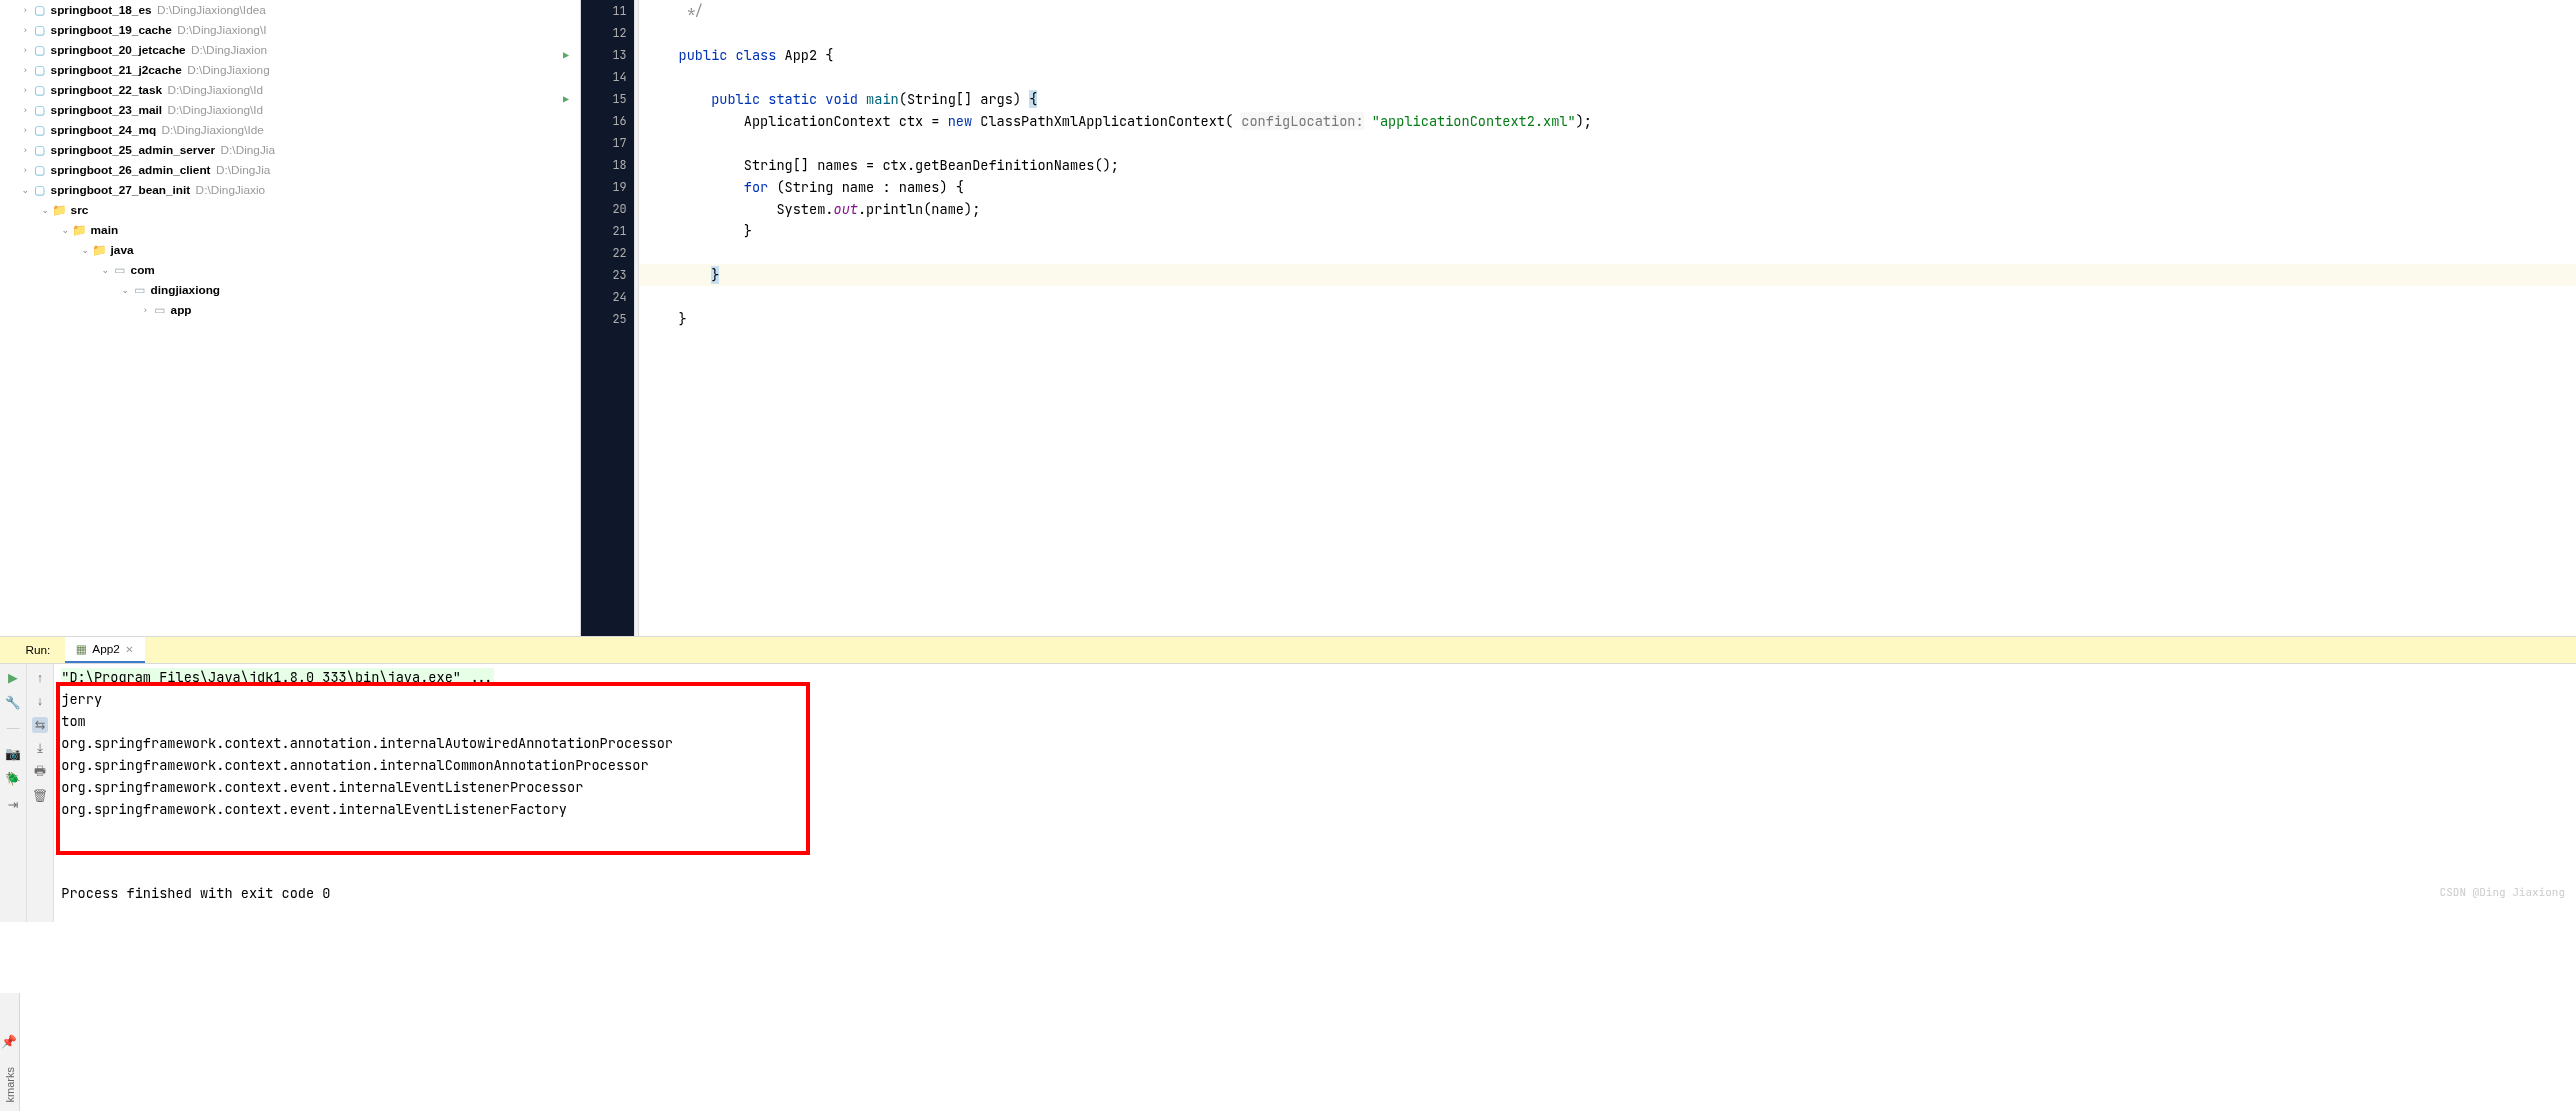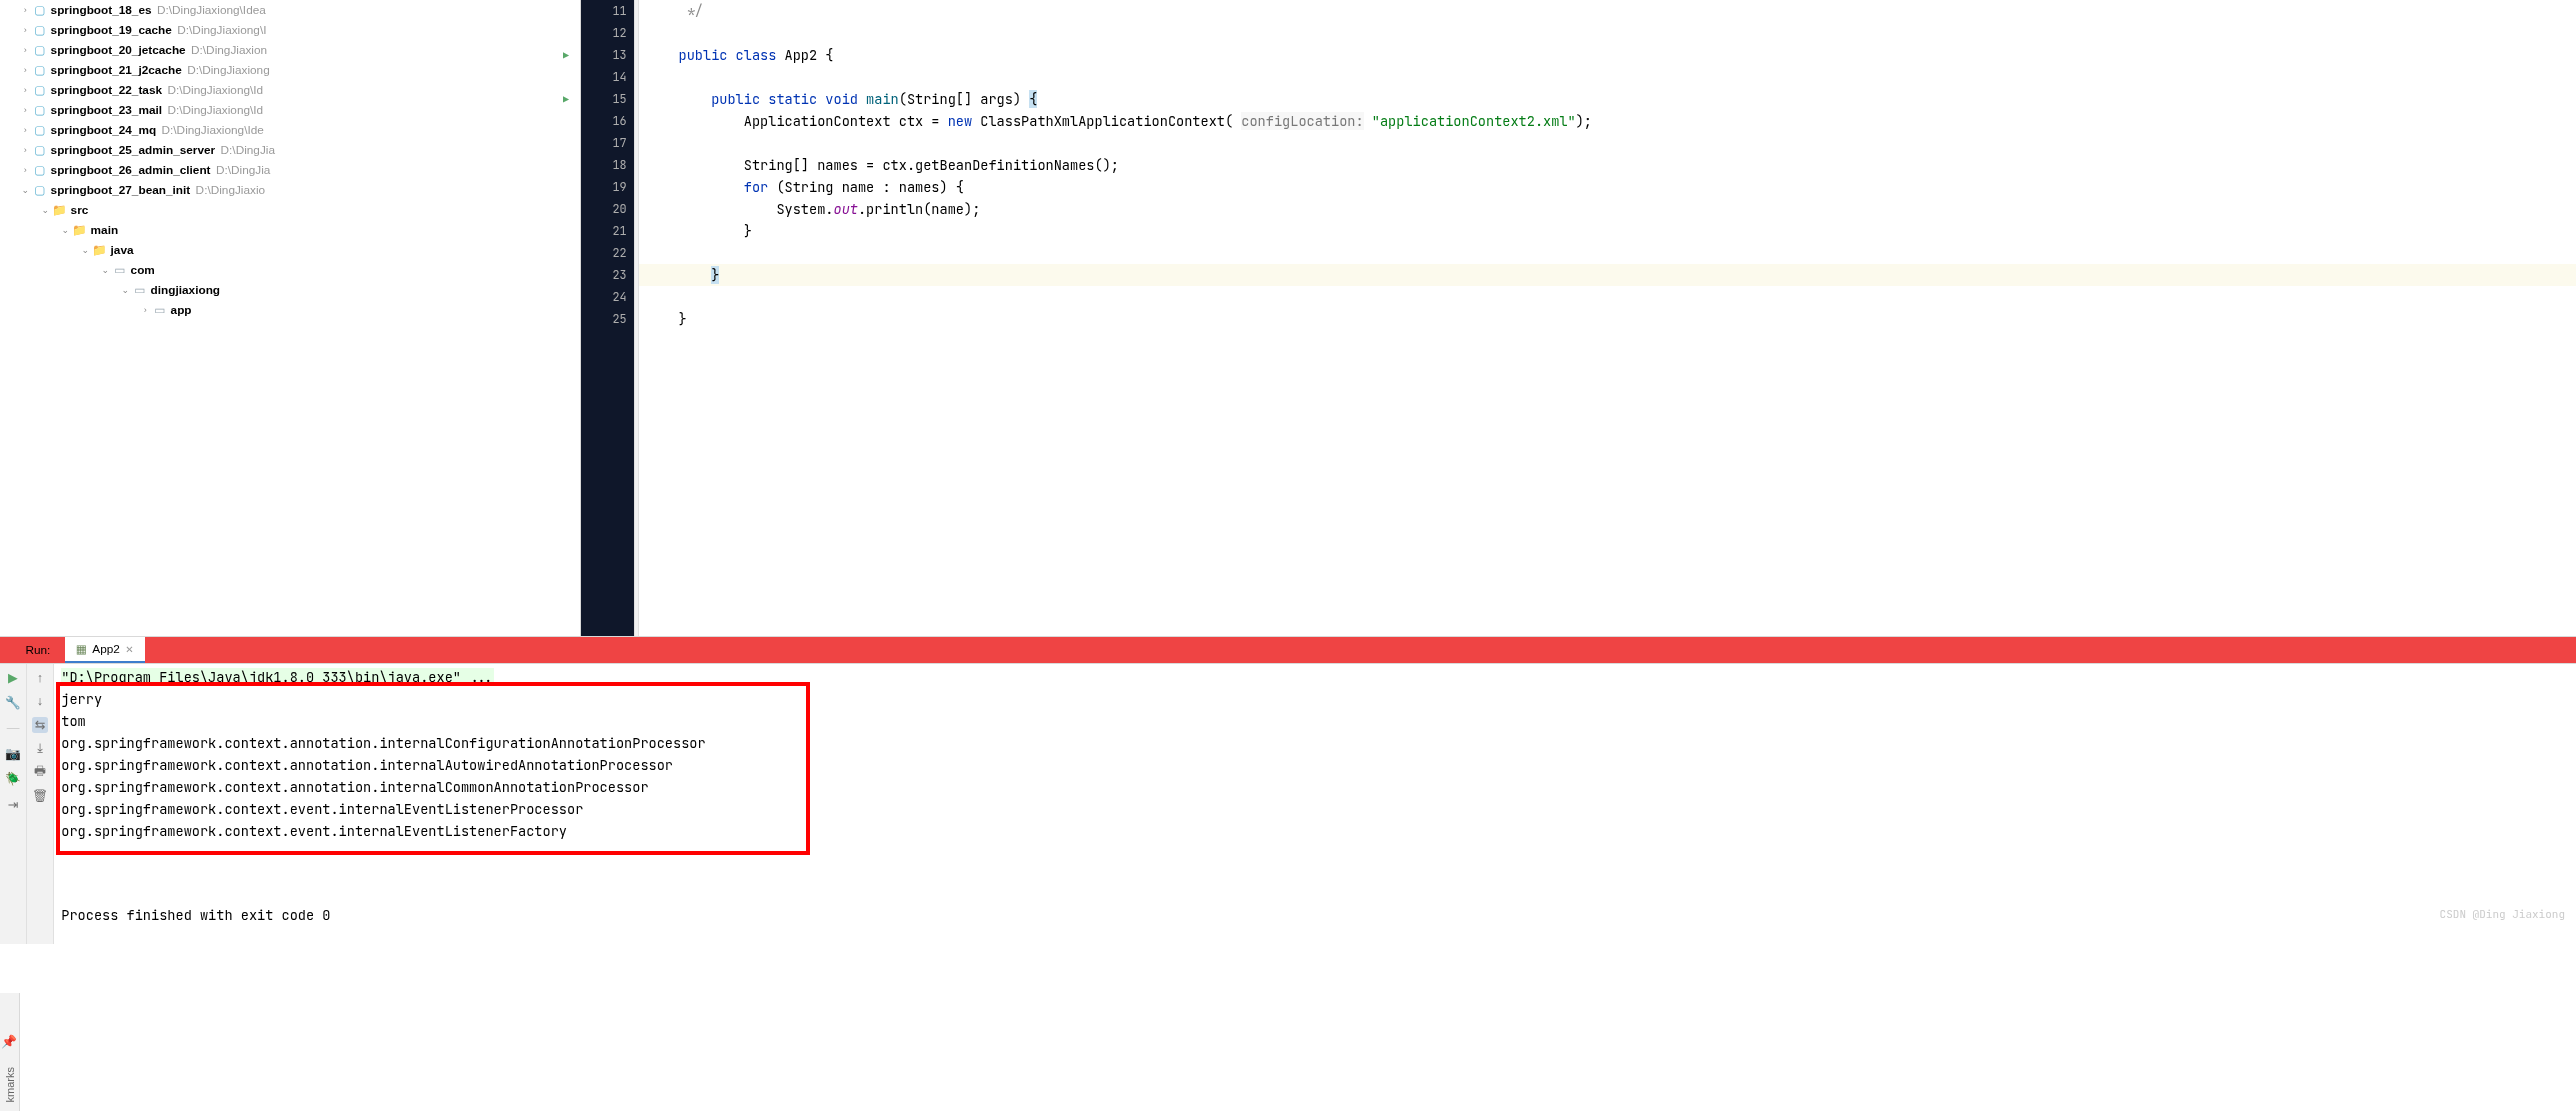--- a/index.html
+++ b/index.html
@@ -22,21 +22,21 @@
 .editor { flex: 1; background: #fff; font-family: "JetBrains Mono", Consolas, monospace; font-size: 13.6px; overflow: hidden; }
 .code-line { height: 22px; line-height: 22px; white-space: pre; padding-left: 7.3px; }
 .kw { color: #0033b3; }
 .mn { color: #00627a; }
 .fld { color: #871094; font-style: italic; text-align: center; }
 .st { color: #067d17; }
 .param { color: #787878; background: #f7f7f7; }
 .caret-box { background: #c6e0f1; }
 .hl-line { background: #fcfaed; }
 .bottom-panel { border-top: 0.9px solid #d9d9d9; background: #fff; }
-.run-header { height: 27px; display: flex; align-items: center; border-bottom: 0.9px solid #d9d9d9; background: #ef4444; }
+.run-header { height: 27px; display: flex; align-items: center; border-bottom: 0.9px solid #d9d9d9; background: #fef9c3; }
 .run-label { padding: 0 14.5px 0 25.4px; color: #000; }
 .run-tab { display: flex; align-items: center; padding: 0 11px; height: 100%; border-bottom: 2.7px solid #3d7dcc; background: #fff; gap: 5.4px; }
 .run-tab-close { color: #999; font-size: 10px; }
 .run-body { display: flex; }
 .run-toolbar { width: 27px; background: #f2f2f2; border-right: 0.9px solid #e0e0e0; display: flex; flex-direction: column; align-items: center; padding-top: 5.4px; gap: 9px; }
 .run-toolbar2 { width: 27px; background: #f2f2f2; border-right: 0.9px solid #e0e0e0; display: flex; flex-direction: column; align-items: center; padding-top: 5.4px; gap: 7.3px; }
 .tb-icon { width: 16.3px; height: 16.3px; display: flex; align-items: center; justify-content: center; color: #6e6e6e; cursor: pointer; font-size: 12.7px; }
 .tb-icon.green { color: #59a869; }
 .tb-icon.active { background: #c9d8e8; border-radius: 2.7px; }
 .console { flex: 1; font-family: "JetBrains Mono", Consolas, monospace; font-size: 13.6px; padding: 1.8px 0 18px 0; line-height: 22px; position: relative; }
@@ -212,21 +212,20 @@
       <span class="tb-icon">⤓</span>
       <span class="tb-icon">🖶</span>
       <span class="tb-icon">🗑</span>
     </div>
     <div class="console">
       <div class="red-box" style="top:18px; left:1.8px; width:754px; height:173px"></div>
       <div class="console-line"><span class="cmd">"D:\Program Files\Java\jdk1.8.0_333\bin\java.exe" ...</span></div>
       <div id="console-out">
           <div class="console-line">jerry</div>
           <div class="console-line">tom</div>
-          <div class="console-line">org.springframework.context.annotation.internalConfigurationAnnotationProcessor</div>
           <div class="console-line">org.springframework.context.annotation.internalAutowiredAnnotationProcessor</div>
           <div class="console-line">org.springframework.context.annotation.internalCommonAnnotationProcessor</div>
           <div class="console-line">org.springframework.context.event.internalEventListenerProcessor</div>
           <div class="console-line">org.springframework.context.event.internalEventListenerFactory</div>
         </div>
       <div class="console-line"> </div>
       <div class="console-line exit">Process finished with exit code 0</div>
       <div class="watermark">CSDN @Ding Jiaxiong</div>
     </div>
   </div>

